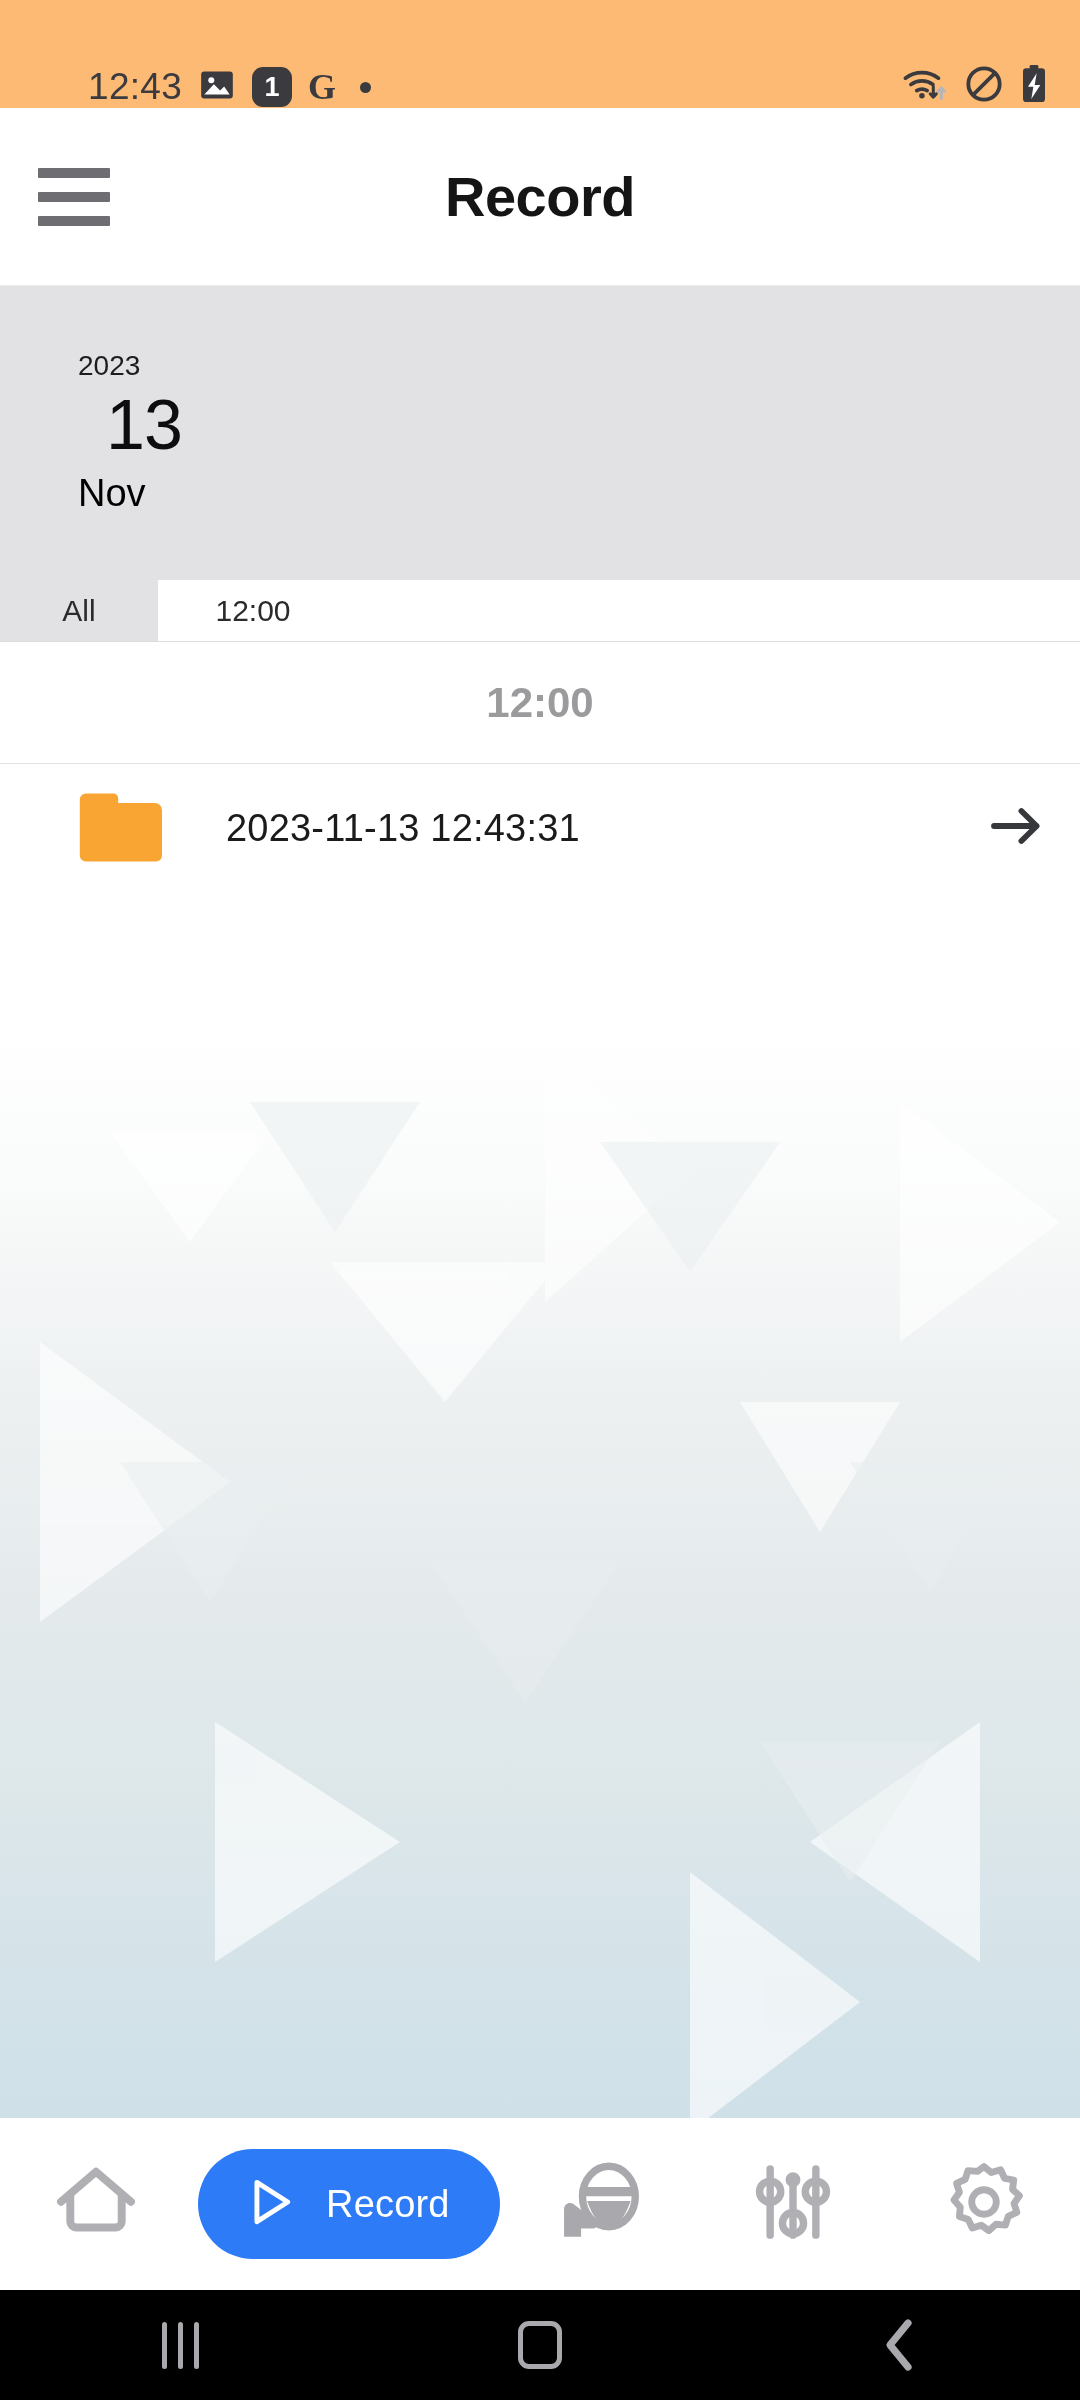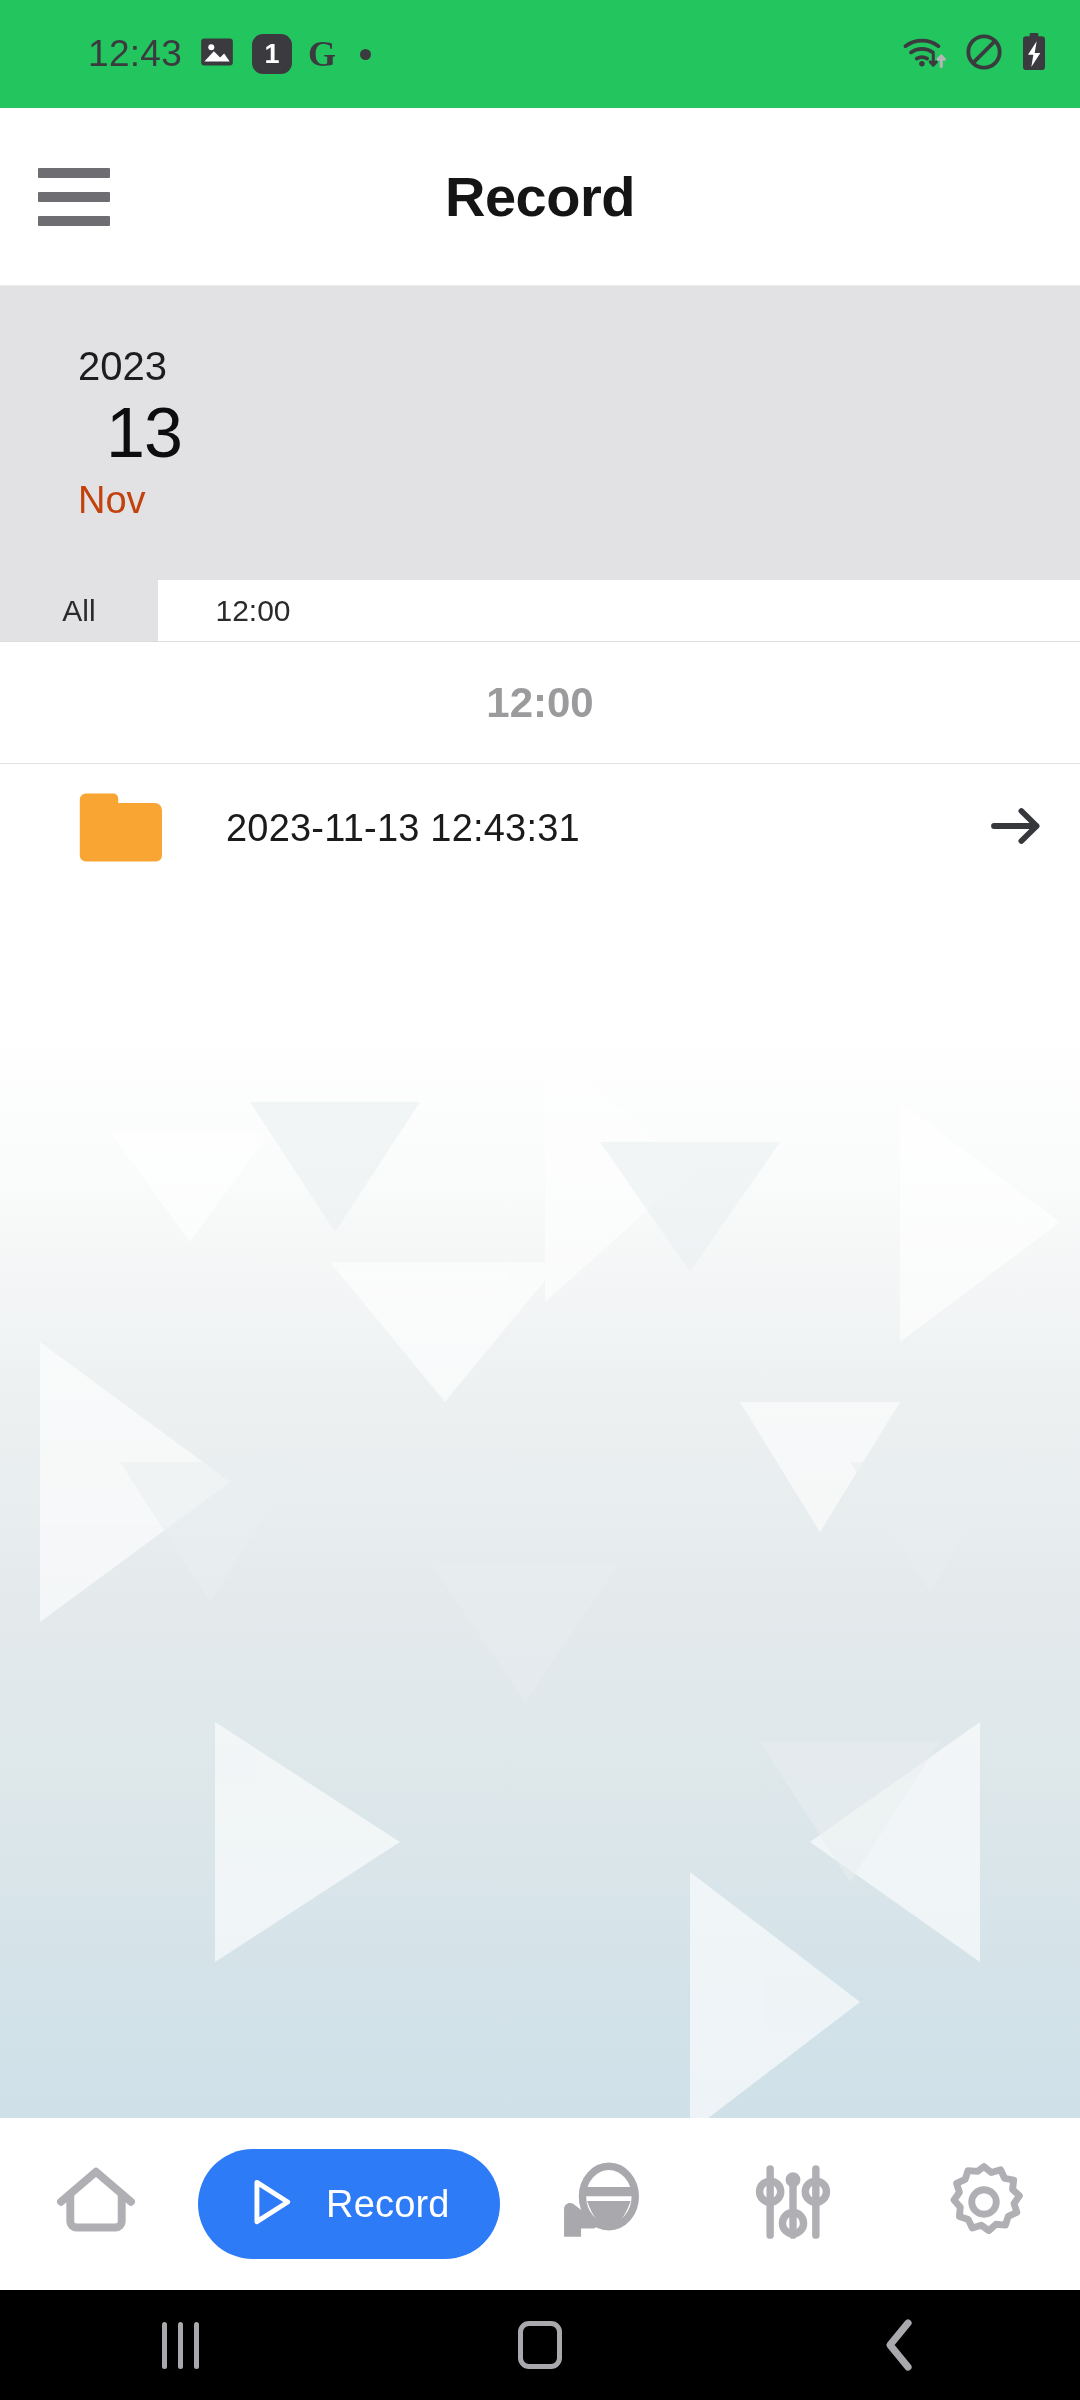--- a/index.html
+++ b/index.html
@@ -7,22 +7,22 @@
     width:1080px; height:2400px;
     font-family:"Liberation Sans", sans-serif;
     background:#ffffff;
     overflow:hidden;
   }
   .phone { position:relative; width:1080px; height:2400px; display:flex; flex-direction:column; }
 
   
   .statusbar {
     height:108px; flex:0 0 108px;
-    background:#22c55e;
-    display:flex; align-items:center;
+    background:#fdba74;
+    display:flex; align-items:flex-end;
     padding:0 32px 0 88px;
     position:relative; z-index:30;
   }
   .sb-left { display:flex; align-items:center; gap:16px; }
   .sb-clock { font-size:37px; color:#3b3b3f; letter-spacing:0.3px; }
   .sb-right { margin-left:auto; display:flex; align-items:center; gap:16px; }
   .sb-ico { display:block; }
   .sb-dot { width:11px; height:11px; border-radius:50%; background:#3b3b3f; margin-left:8px; }
   .badge-1 {
     width:40px; height:40px; border-radius:11px; background:#3b3b3f;
@@ -50,23 +50,23 @@
   }
 
   
   .datepanel {
     flex:0 0 294px; height:294px;
     background:#e2e2e4;
     display:flex; flex-direction:column; justify-content:center;
     padding-left:78px;
     position:relative; z-index:15;
   }
-  .dp-year  { font-size:40px; color:#1d1d1f; line-height:1.25; }
+  .dp-year  { font-size:28px; color:#1d1d1f; line-height:1.25; }
   .dp-day   { font-size:70px; color:#0d0d0f; line-height:1.22; letter-spacing:-1px;margin-left:28px; }
-  .dp-month { font-size:38px; color:#c2410c; line-height:1.3; }
+  .dp-month { font-size:38px; color:#000000; line-height:1.3; }
 
   
   .tabstrip {
     flex:0 0 62px; height:62px; display:flex; align-items:stretch;
     background:#ffffff; position:relative; z-index:14;
     border-bottom:1px solid #dcdcdc;
   }
   .tab {
     display:flex; align-items:center; justify-content:center;
     font-size:30px; color:#2b2b2e; cursor:pointer;

